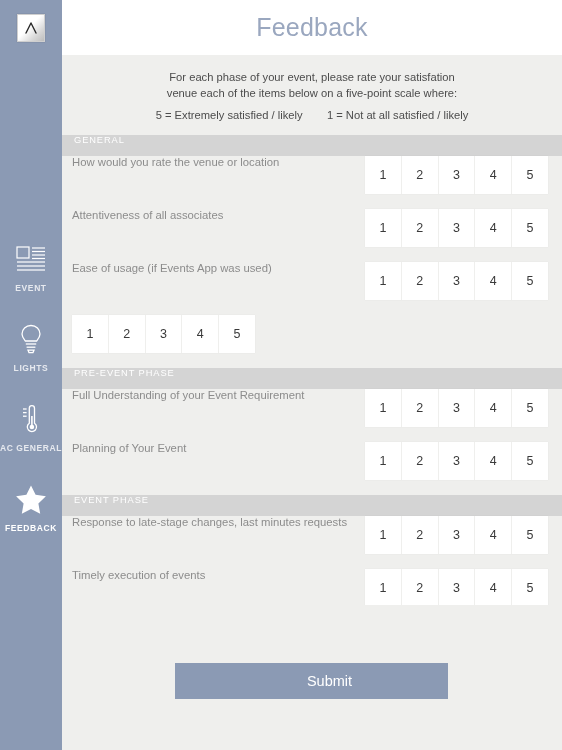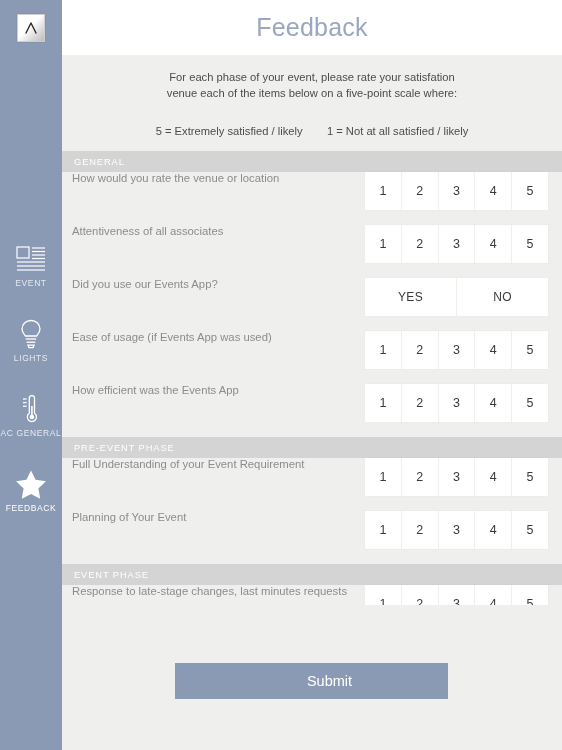--- a/index.html
+++ b/index.html
@@ -41,22 +41,24 @@
     user-select:none;
   }
   .nav-icon {
     height:38px;
     display:flex; align-items:center; justify-content:center;
   }
   .nav-label {
     font-size:8.5px;
     letter-spacing:.6px;
     color:#e6e9ef;
+    margin-top:5px;
     text-align:center;
     white-space:nowrap;
+    font-weight:bold;
   }
   .nav-item.active .nav-label { color:#ffffff; }
 
   
   .content {
     flex:1 1 auto;
     height:750px;
     position:relative;
     background:#efefed;
     overflow:hidden;
@@ -84,30 +86,30 @@
     padding:14px 0 14px 0;
     text-align:center;
     background:#efefed;
   }
   .intro-line {
     font-size:11.2px;
     color:#4c4c4c;
     line-height:16px;
   }
   .intro-scale {
-    margin-top:24px;
+    margin-top:8px;
     font-size:11.2px;
     color:#4c4c4c;
   }
   .intro-scale .gap { display:inline-block; width:18px; }
 
   .section-head {
     height:21px;
     background:#d4d4d4;
-    display:flex; align-items:center;
+    display:flex; 
     padding-left:12px;
   }
   .section-head-label {
     font-size:9.3px;
     color:#ffffff;
     letter-spacing:.9px;
   }
 
   .row {
     height:53px;
@@ -274,38 +276,30 @@
             <div class="row-label">Attentiveness of all associates</div>
             <div class="rating">
               <div class="cell">1</div>
               <div class="cell">2</div>
               <div class="cell">3</div>
               <div class="cell">4</div>
               <div class="cell">5</div>
             </div>
           </div>
           <div class="row">
-            <div class="row-label">Did you use our Events App?</div>
-            <div class="rating binary">
-              <div class="cell">YES</div>
-              <div class="cell">NO</div>
-            </div>
-          </div>
-          <div class="row">
             <div class="row-label">Ease of usage (if Events App was used)</div>
             <div class="rating">
               <div class="cell">1</div>
               <div class="cell">2</div>
               <div class="cell">3</div>
               <div class="cell">4</div>
               <div class="cell">5</div>
             </div>
           </div>
           <div class="row">
-            <div class="row-label">How efficient was the Events App</div>
             <div class="rating">
               <div class="cell">1</div>
               <div class="cell">2</div>
               <div class="cell">3</div>
               <div class="cell">4</div>
               <div class="cell">5</div>
             </div>
           </div>
           <div class="section-head">
             <span class="section-head-label">PRE-EVENT PHASE</span>

